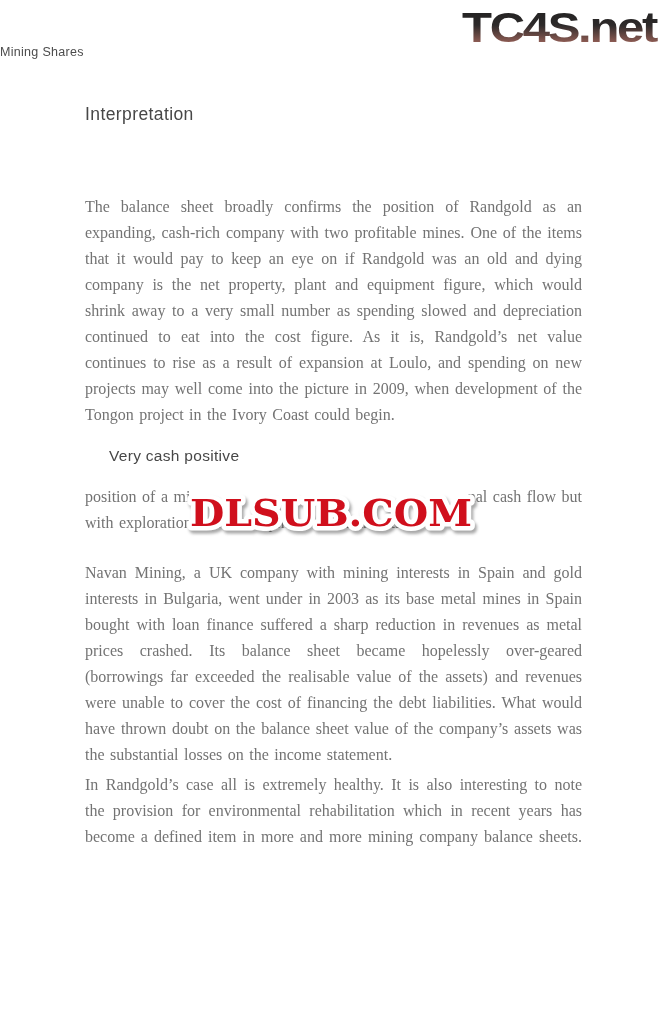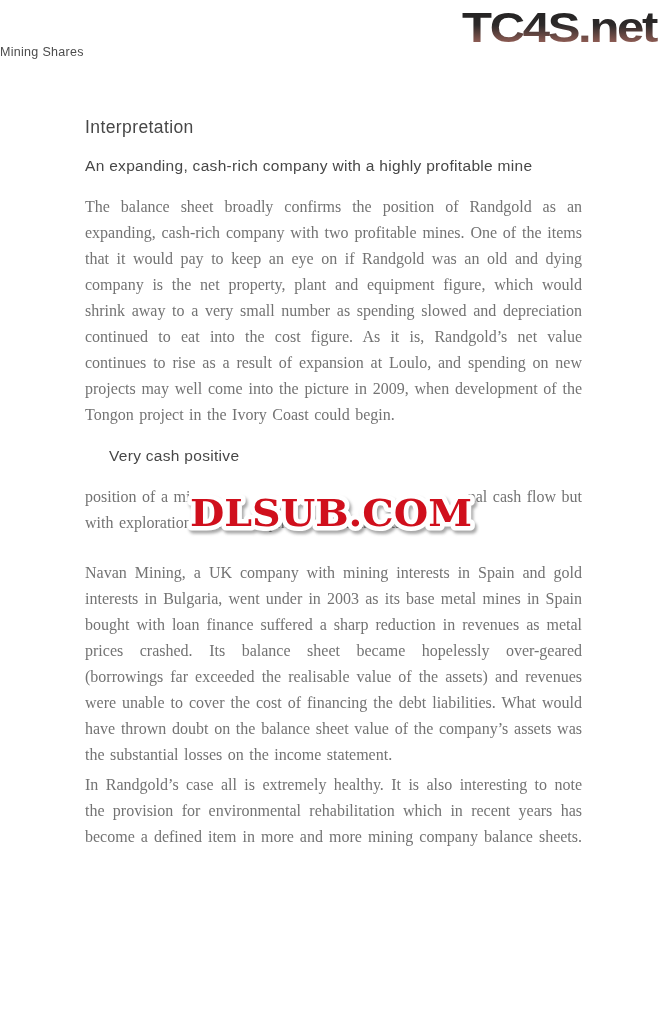--- a/index.html
+++ b/index.html
@@ -15,21 +15,21 @@
   .header-logo{position:absolute;top:2px;left:458px;width:202px;height:50px;}
   .header-subtitle{
     position:absolute;top:45px;left:0;width:585px;
     text-align:left;
     font-family:"Liberation Sans", sans-serif;
     font-size:12.5px;color:#4c4c4c;letter-spacing:0.3px;
   }
 
   
   .doc-title{
-    position:absolute;left:85px;top:117px;
+    position:absolute;left:85px;top:104px;
     font-family:"Liberation Sans", sans-serif;
     font-size:17.5px;font-weight:400;color:#474747;letter-spacing:0.4px;
   }
   .section-heading{
     position:absolute;left:85px;
     font-family:"Liberation Sans", sans-serif;
     font-size:15.5px;font-weight:400;color:#474747;letter-spacing:0.3px;
   }
   .heading-1{top:157px;}
   .heading-2{top:447px;margin-left:24px;}
@@ -81,21 +81,20 @@
         <stop offset="80%" stop-color="#8a5a52"></stop>
         <stop offset="100%" stop-color="#9c6e64"></stop>
       </linearGradient>
     </defs>
     <text x="4" y="40" font-family="Liberation Sans, sans-serif" font-weight="bold" font-size="42" letter-spacing="-2" fill="url(#tc4sGrad)" textLength="194" lengthAdjust="spacingAndGlyphs">TC4S.net</text>
   </svg>
   <div class="header-subtitle">Mining Shares</div>
 
   <div class="doc-title">Interpretation</div>
 
-  <div class="section-heading heading-1">An expanding, cash-rich company with a highly profitable mine</div>
 
   <div class="para para-1">The balance sheet broadly confirms the position of Randgold as an expanding, cash-rich company with two profitable mines. One of the items that it would pay to keep an eye on if Randgold was an old and dying company is the net property, plant and equipment figure, which would shrink away to a very small number as spending slowed and depreciation continued to eat into the cost figure. As it is, Randgold’s net value continues to rise as a result of expansion at Loulo, and spending on new projects may well come into the picture in 2009, when development of the Tongon project in the Ivory Coast could begin.</div>
 
   <div class="section-heading heading-2">Very cash positive</div>
 
   <div class="para para-2">
     <div class="gapline">
       <span>position of a mi</span>
       <span>nal cash flow but</span>
     </div>

